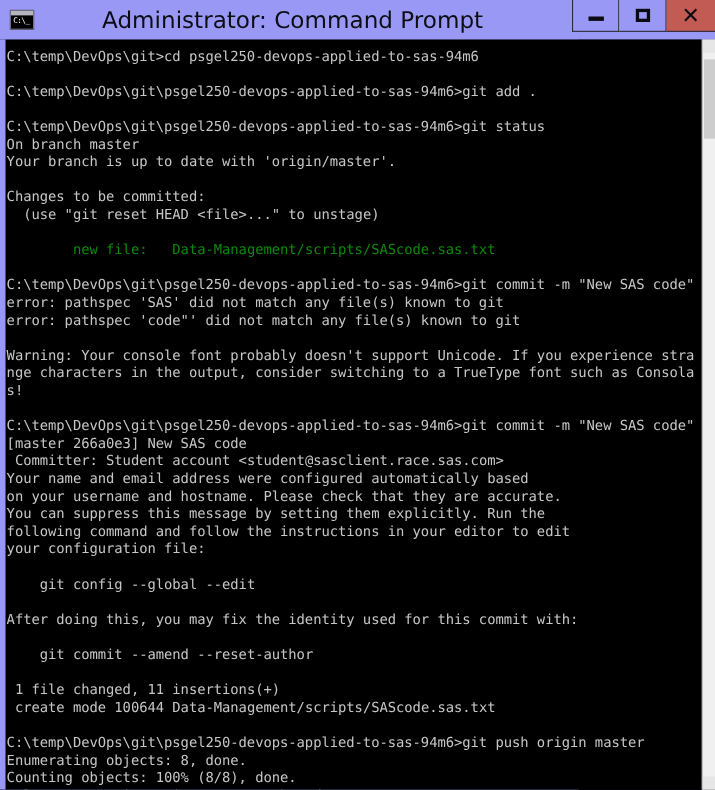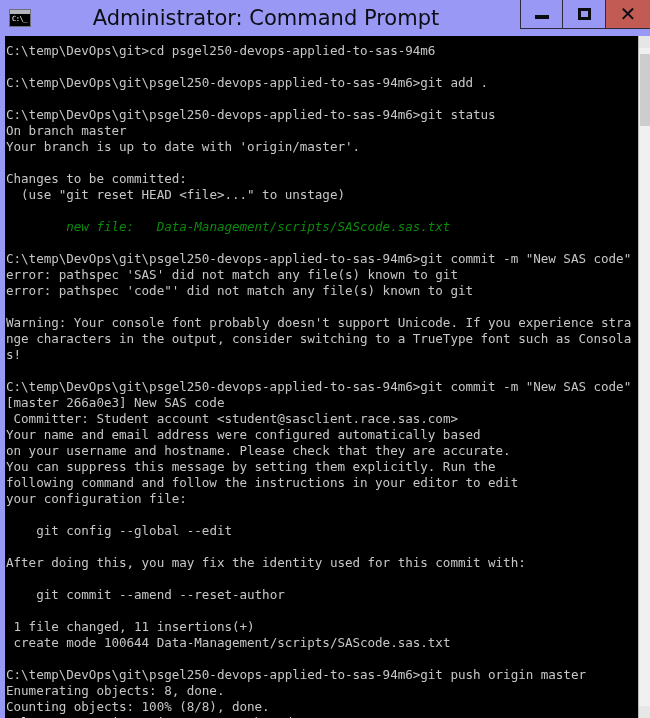--- a/index.html
+++ b/index.html
@@ -138,21 +138,21 @@
     padding: 7px 0 0 1px;
     color: #c6c6c6;
     font-family: "DejaVu Sans Mono", monospace;
     font-size: 12.6px;
     line-height: 16px;
     white-space: pre-wrap;
     word-break: break-all;
     letter-spacing: -0.05px;
   }
   .ln { display: block; min-height: 16px; }
-  .green { color: #0a8a0a; font-style: italic; }
+  .green { color: #0a8a0a; }
 
   
   #scrollbar {
     position: absolute;
     right: 0;
     top: 36px;
     width: 12px;
     height: 682px;
     background: #f0f0f0;
     border-left: 1px solid #b8b8b8;

